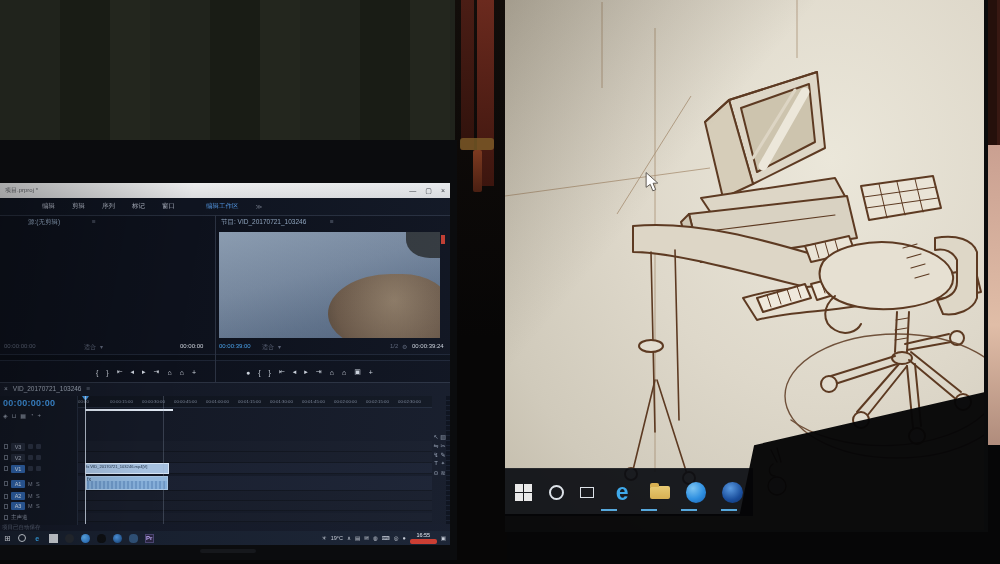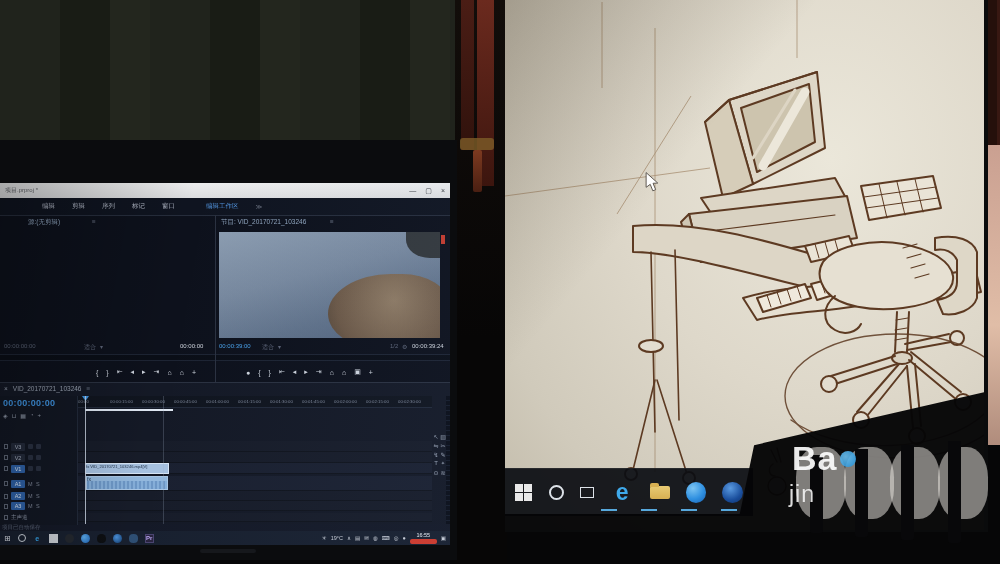--- a/index.html
+++ b/index.html
@@ -475,27 +475,14 @@
         <span class="ul" style="left:96px;"></span>
         <span class="ul" style="left:136px;"></span>
         <span class="ul" style="left:176px;"></span>
         <span class="ul" style="left:216px;"></span>
       </div>
 
       <div class="abs rshadow"></div>
     </div>
   </div>
 
-  <div class="abs wm">
-    <span class="blob" style="left:56px;"></span>
-    <span class="blob" style="left:104px;"></span>
-    <span class="blob" style="left:150px;"></span>
-    <span class="blob" style="left:198px;"></span>
-    <span class="bar" style="left:70px;top:30px;height:78px;"></span>
-    <span class="bar" style="left:115px;top:24px;height:88px;"></span>
-    <span class="bar" style="left:161px;top:20px;height:95px;"></span>
-    <span class="bar" style="left:208px;top:16px;height:102px;"></span>
-    <span class="wm-l1">Ba</span>
-    <span class="wm-dot"></span>
-    <span class="wm-l2">jin</span>
-  </div>
 
 </div>
 
 </body></html>

